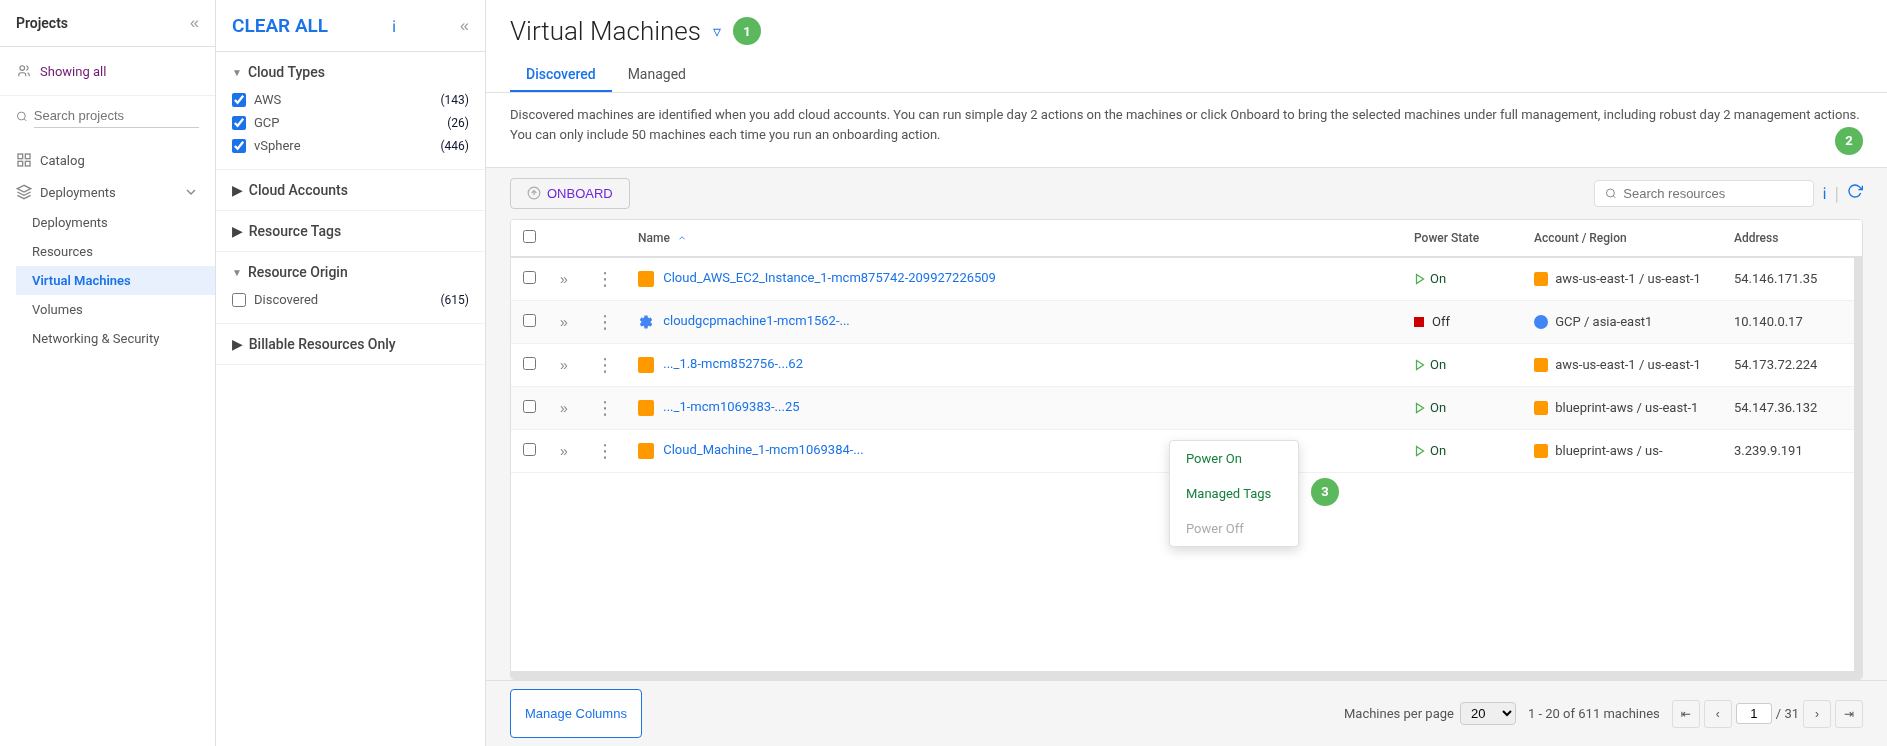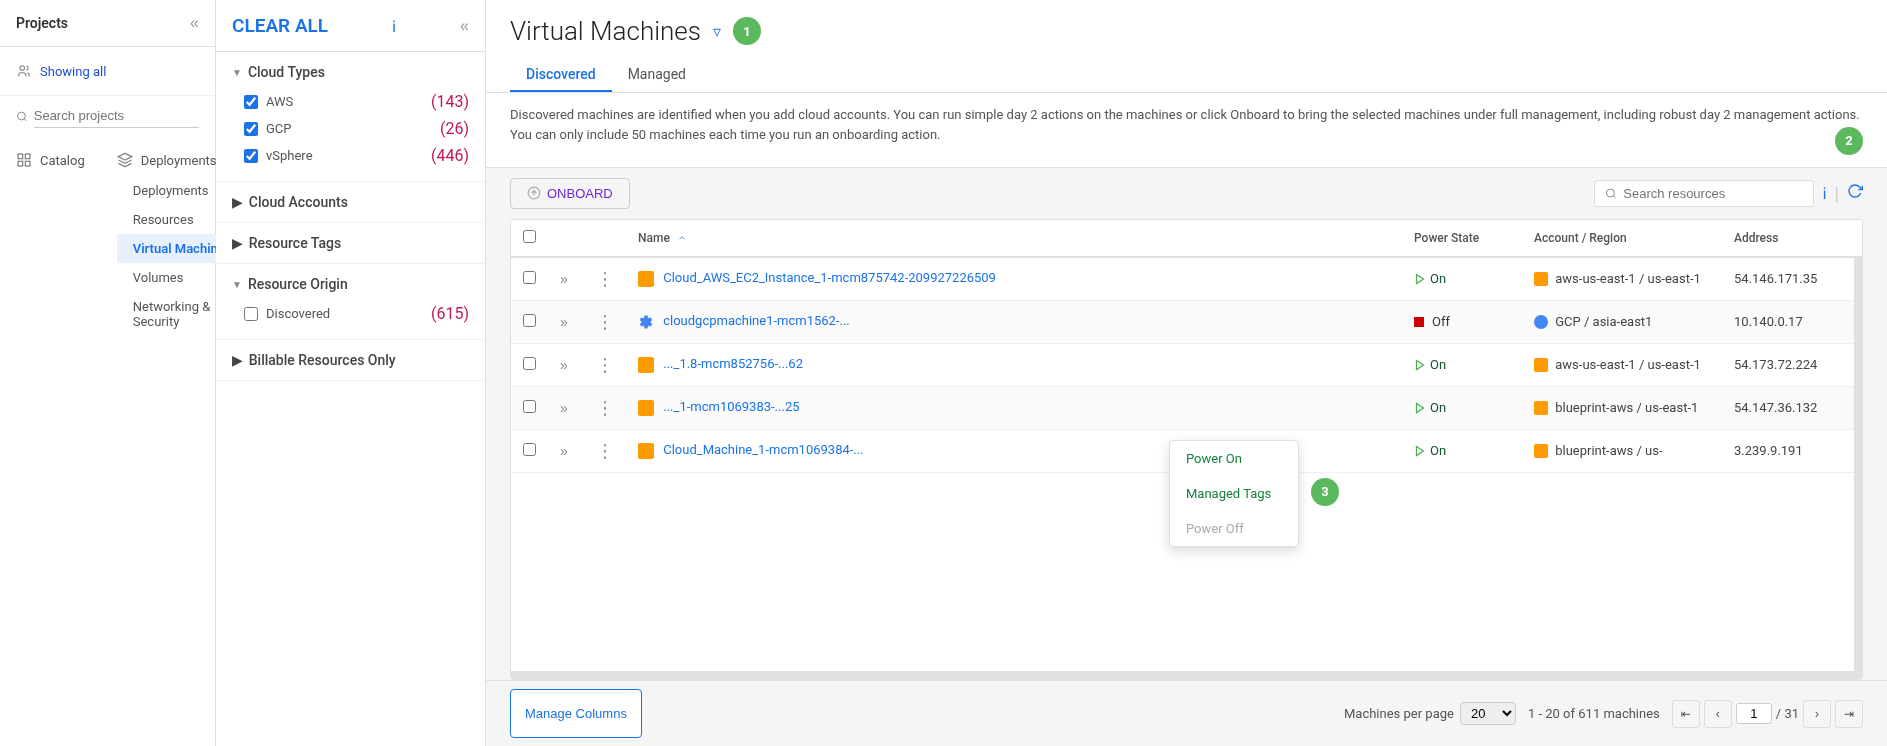--- a/index.html
+++ b/index.html
@@ -4,45 +4,45 @@
   <style>
     * { box-sizing: border-box; margin: 0; padding: 0; }
     body { font-family: -apple-system, BlinkMacSystemFont, 'Segoe UI', Roboto, sans-serif; background: #f5f5f5; display: flex; height: 746px; overflow: hidden; font-size: 13px; color: #333; }
 
     
     .sidebar { width: 216px; background: #fff; border-right: 1px solid #e0e0e0; display: flex; flex-direction: column; flex-shrink: 0; }
     .sidebar-header { padding: 14px 16px; display: flex; align-items: center; justify-content: space-between; border-bottom: 1px solid #e0e0e0; }
     .sidebar-header-title { font-size: 14px; font-weight: 600; color: #333; }
     .collapse-btn { background: none; border: none; cursor: pointer; color: #999; font-size: 16px; }
     .sidebar-section { padding: 10px 16px; border-bottom: 1px solid #f0f0f0; }
-    .sidebar-item { display: flex; align-items: center; gap: 8px; padding: 6px 0; cursor: pointer; color: #1d4ed8; font-size: 13px; }
+    .sidebar-item { display: flex; align-items: center; gap: 8px; padding: 6px 0; cursor: pointer; color: #701a75; font-size: 13px; }
     .sidebar-item-icon { width: 16px; height: 16px; display: flex; align-items: center; justify-content: center; }
     .sidebar-search { padding: 8px 16px; }
     .sidebar-search input { width: 100%; border: none; border-bottom: 1px solid #ccc; padding: 4px 0; font-size: 13px; outline: none; color: #555; background: transparent; }
-    .sidebar-nav { display: flex; flex-direction: row; padding: 8px 0; }
+    .sidebar-nav { display: flex; flex-direction: column; padding: 8px 0; }
     .nav-group { padding: 0; }
     .nav-group-header { display: flex; align-items: center; gap: 8px; padding: 8px 16px; cursor: pointer; font-size: 13px; color: #555; }
     .nav-group-header svg { width: 16px; height: 16px; }
     .nav-sub-items { padding-left: 16px; }
     .nav-sub-item { padding: 7px 16px; cursor: pointer; font-size: 13px; color: #555; display: block; }
     .nav-sub-item.active { color: #1a73e8; font-weight: 600; background: #e8f0fe; }
 
     
     .filter-panel { width: 270px; background: #fff; border-right: 1px solid #e0e0e0; display: flex; flex-direction: column; flex-shrink: 0; overflow-y: auto; }
     .filter-header { display: flex; align-items: center; justify-content: space-between; padding: 14px 16px; border-bottom: 1px solid #e0e0e0; }
     .filter-clear { color: #1a73e8; font-size: 19px; font-weight: 600; cursor: pointer; }
     .filter-info { color: #1a73e8; font-size: 16px; cursor: pointer; }
     .filter-collapse { background: none; border: none; cursor: pointer; color: #999; font-size: 16px; }
     .filter-section { padding: 12px 16px; border-bottom: 1px solid #f0f0f0; }
     .filter-section-header { display: flex; align-items: center; gap: 6px; cursor: pointer; font-size: 14px; font-weight: 500; color: #444; margin-bottom: 8px; }
     .filter-section-header .chevron { font-size: 10px; color: #888; }
-    .filter-checkbox-row { display: flex; align-items: center; gap: 8px; padding: 4px 0; margin-left: 12px; }
+    .filter-checkbox-row { display: flex; align-items: center; gap: 8px; padding: 4px 0; }
     .filter-checkbox-row input[type=checkbox] { accent-color: #1a73e8; width: 14px; height: 14px; }
     .filter-checkbox-label { font-size: 13px; color: #555; flex: 1; }
-    .filter-checkbox-count { font-size: 16px; color: #be185d; }
+    .filter-checkbox-count { font-size: 12px; color: #0f172a; }
     .filter-section-collapsed { display: flex; align-items: center; gap: 6px; cursor: pointer; font-size: 14px; font-weight: 500; color: #444; padding: 12px 16px; border-bottom: 1px solid #f0f0f0; }
 
     
     .main-content { flex: 1; display: flex; flex-direction: column; overflow: hidden; background: #f5f5f5; }
     .main-header { background: #fff; padding: 16px 24px 0; border-bottom: 1px solid #e0e0e0; }
     .main-title-row { display: flex; align-items: center; gap: 12px; margin-bottom: 12px; }
     .main-title { font-size: 26px; font-weight: 300; color: #222; }
     .badge-circle { width: 28px; height: 28px; border-radius: 50%; background: #5cb85c; color: #fff; display: flex; align-items: center; justify-content: center; font-size: 13px; font-weight: bold; }
     .tabs { display: flex; gap: 0; }
     .tab { padding: 8px 16px; cursor: pointer; font-size: 14px; color: #555; border-bottom: 2px solid transparent; }

